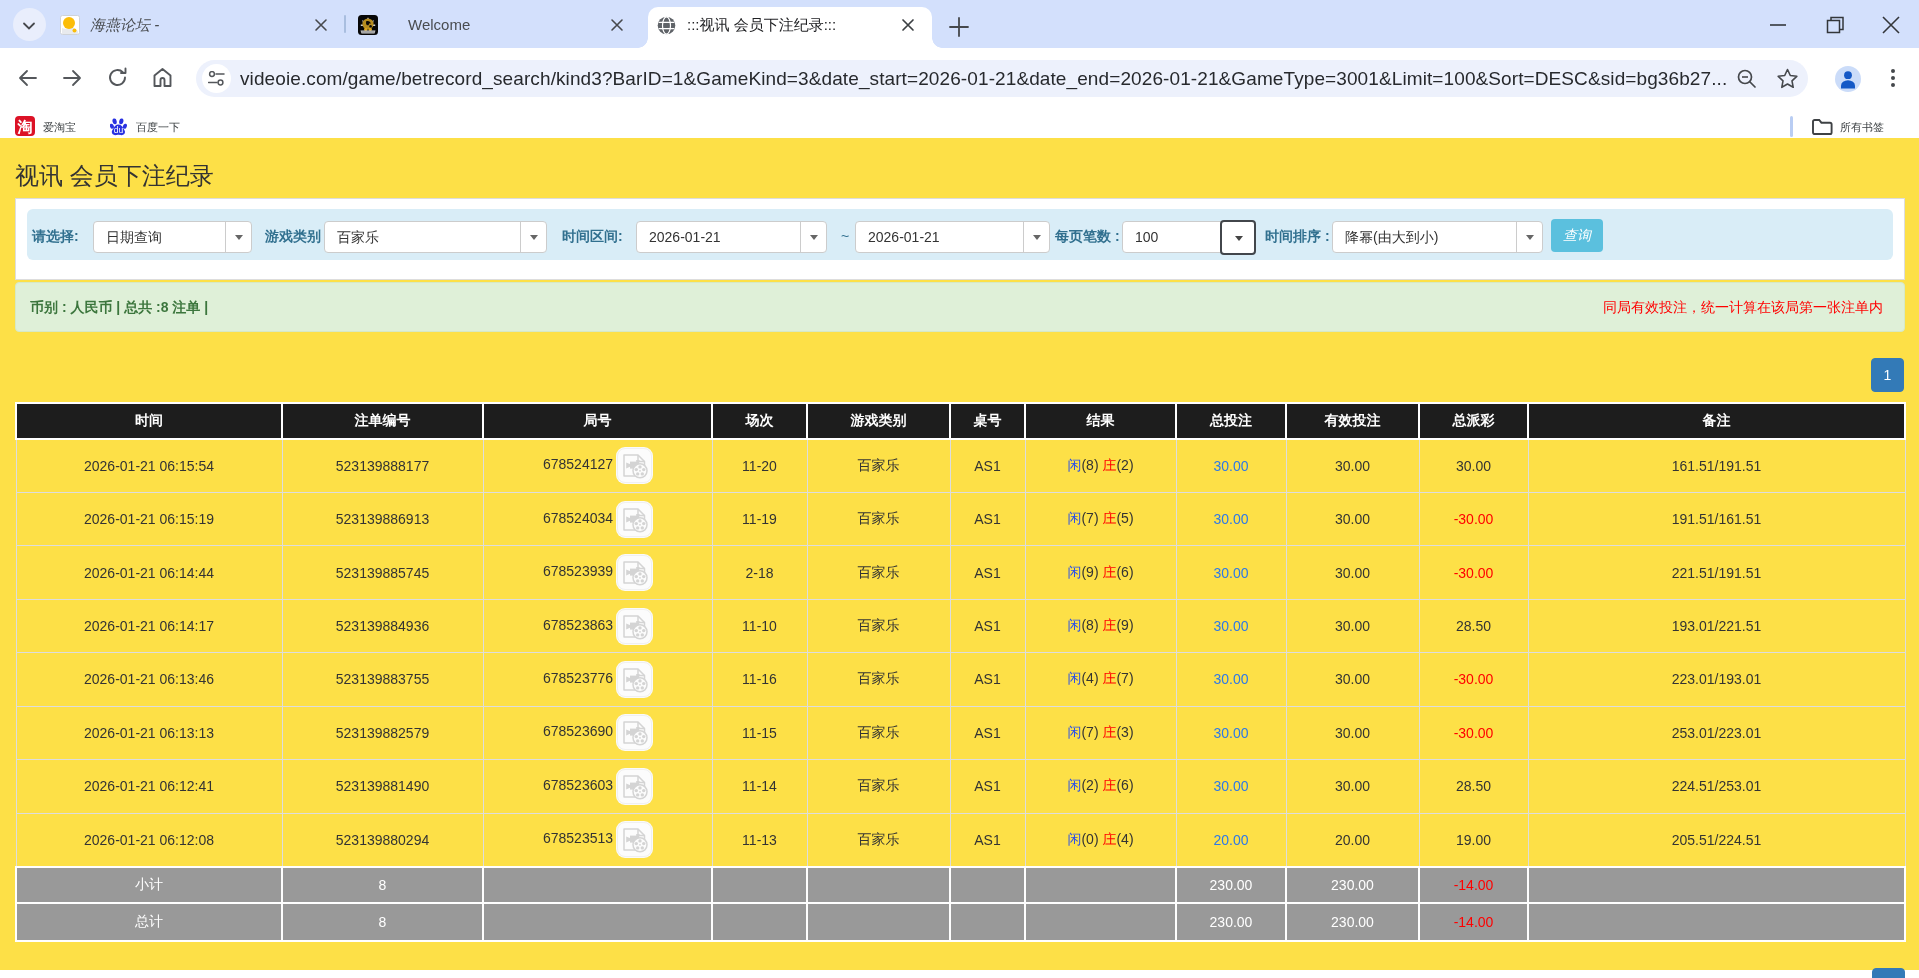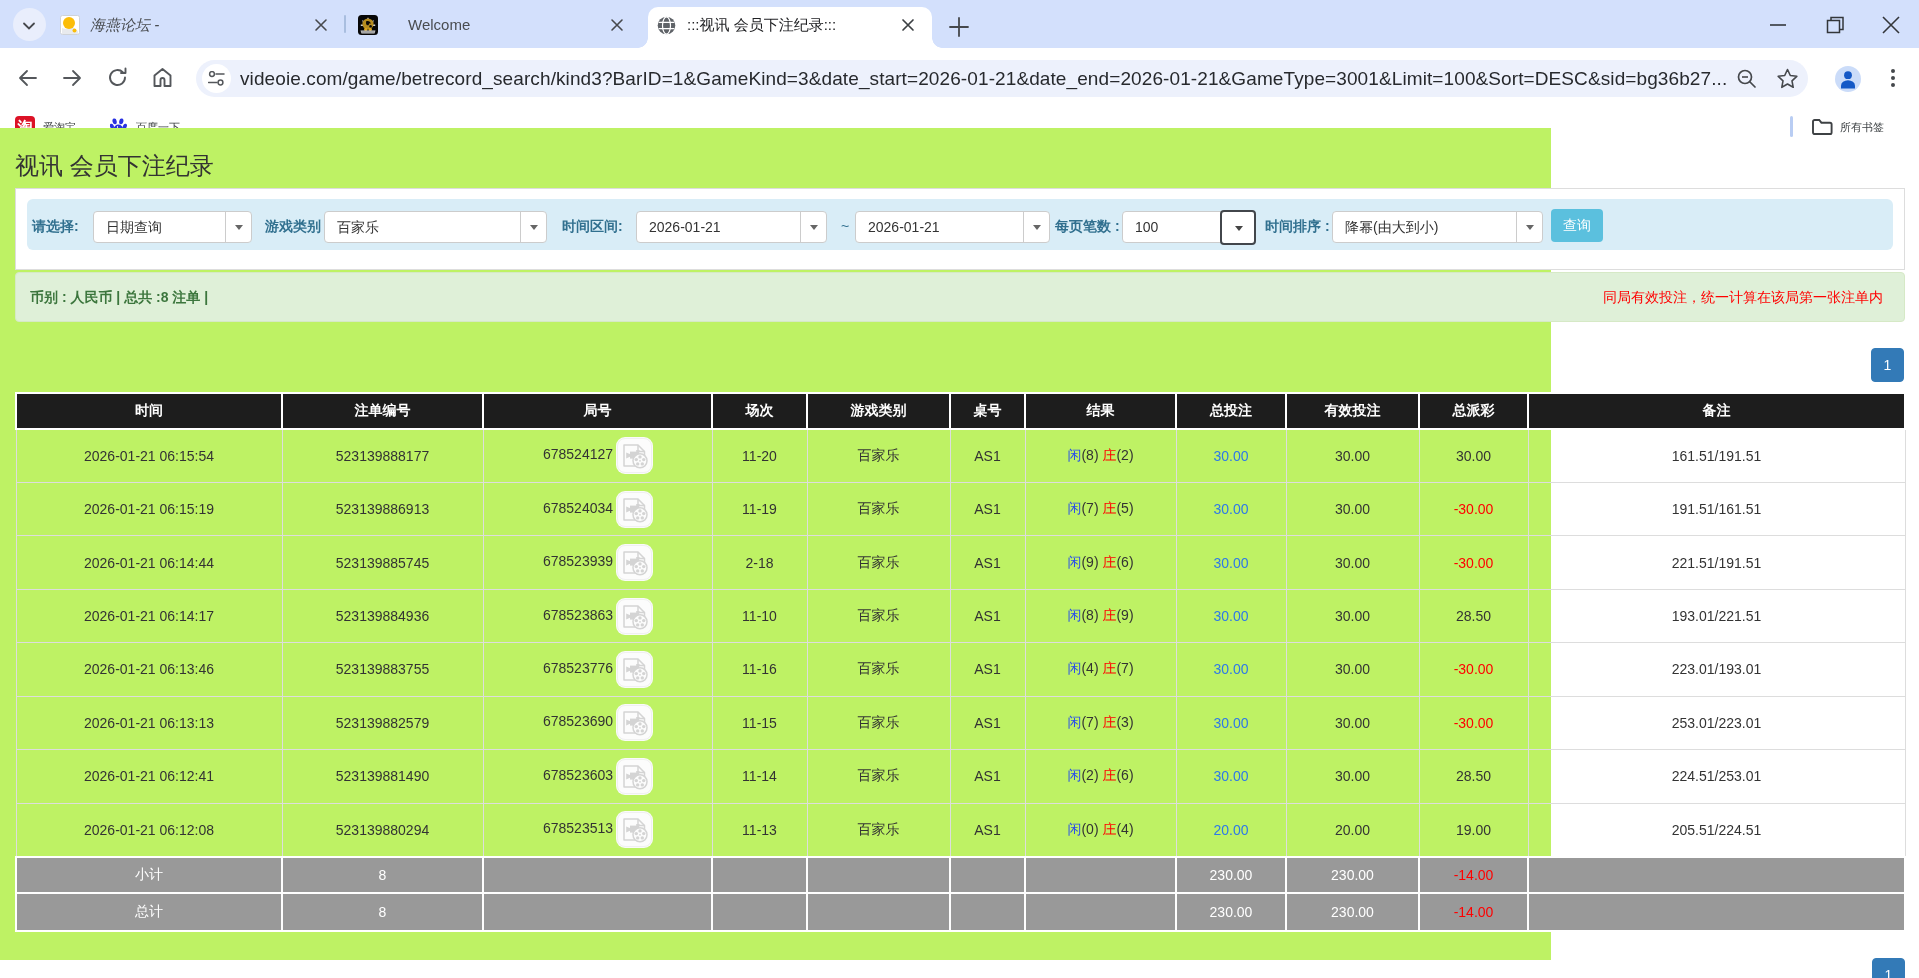--- a/index.html
+++ b/index.html
@@ -23,32 +23,32 @@
 #toolbar{position:absolute;left:0;top:48px;width:1919px;height:62px;background:#fff;}
 .navic{position:absolute;top:0;}
 #urlpill{position:absolute;left:196px;top:12px;width:1612px;height:37px;border-radius:19px;background:#edf1fc;}
 #sitecirc{position:absolute;left:6px;top:4px;width:29px;height:29px;border-radius:50%;background:#fff;}
 #urltext{position:absolute;left:44px;top:8px;font-size:19px;color:#27292d;white-space:nowrap;letter-spacing:0.1px;}
 #avatar{position:absolute;left:1835px;top:18px;width:26px;height:26px;border-radius:50%;background:#cbdcf9;overflow:hidden;}
 
 #bookbar{position:absolute;left:0;top:110px;width:1919px;height:36px;background:#fff;}
 .bktext{position:absolute;top:10px;font-size:11px;color:#3c4043;white-space:nowrap;}
 
-#page{position:absolute;left:0;top:128px;width:1551px;height:832px;background:#bef264;}
+#page{position:absolute;left:0;top:138px;width:1919px;height:832px;background:#fde047;}
 #h1{position:absolute;left:15px;top:22px;font-size:24px;color:#333;}
 #panel{position:absolute;left:15px;top:60px;width:1890px;height:82px;background:#fff;border:1px solid #ddd;}
 #bluebar{position:absolute;left:11px;top:10px;width:1866px;height:51px;background:#d9edf7;border-radius:6px;}
 .flabel{position:absolute;top:20px;font-size:14px;line-height:15px;font-weight:bold;color:#31708f;white-space:nowrap;}
 .combo{position:absolute;top:12px;height:32px;background:#fff;border:1px solid #ccc;border-radius:4px;}
 .combo .ctext{position:absolute;left:12px;top:8px;font-size:14px;line-height:15px;color:#333;white-space:nowrap;}
 .combo .carr{position:absolute;right:0;top:0;width:26px;height:30px;border-left:1px solid #ccc;}
 .combo .carr:after{content:"";position:absolute;left:9px;top:13px;border-left:4px solid transparent;border-right:4px solid transparent;border-top:5px solid #666;}
 .carrF{position:absolute;right:-2px;top:-2px;width:36px;height:35px;border:2px solid #42464b;border-radius:4px;background:#fff;}
 .carrF:after{content:"";position:absolute;left:13px;top:14px;border-left:4px solid transparent;border-right:4px solid transparent;border-top:5px solid #444;}
-#qbtn{position:absolute;left:1524px;top:10px;width:52px;height:33px;background:#5bc0de;border-radius:4px;color:#fff;font-size:14px;text-align:center;line-height:33px;}
+#qbtn{position:absolute;left:1524px;top:10px;width:52px;height:33px;background:#5bc0de;border-radius:4px;color:#fff;font-size:14px;text-align:center;line-height:33px;font-style:italic;}
 #greenbar{position:absolute;left:15px;top:144px;width:1890px;height:50px;background:#dff0d8;border:1px solid #d6e9c6;border-radius:4px;}
 #greenbar .lt{position:absolute;left:14px;top:16px;font-size:14px;color:#3c763d;font-weight:bold;}
 #greenbar .rt{position:absolute;right:21px;top:16px;font-size:14px;color:#f00;}
 .pg1{position:absolute;width:33px;height:34px;background:#337ab7;border:1px solid #337ab7;border-radius:4px;color:#fff;font-size:14px;text-align:center;line-height:32px;}
 
 #tbl{position:absolute;left:15px;top:264px;width:1889px;border-collapse:collapse;table-layout:fixed;font-size:14px;color:#333;}
 #tbl th{background:#1d1d1d;color:#fff;font-weight:bold;border:2px solid #fff;padding:0;text-align:center;font-size:14px;}
 #tbl td{border:1px solid #ddd;padding:0;text-align:center;}
 #tbl tr.hdr{height:36px;}
 #tbl tr.dr{height:53.45px;}

